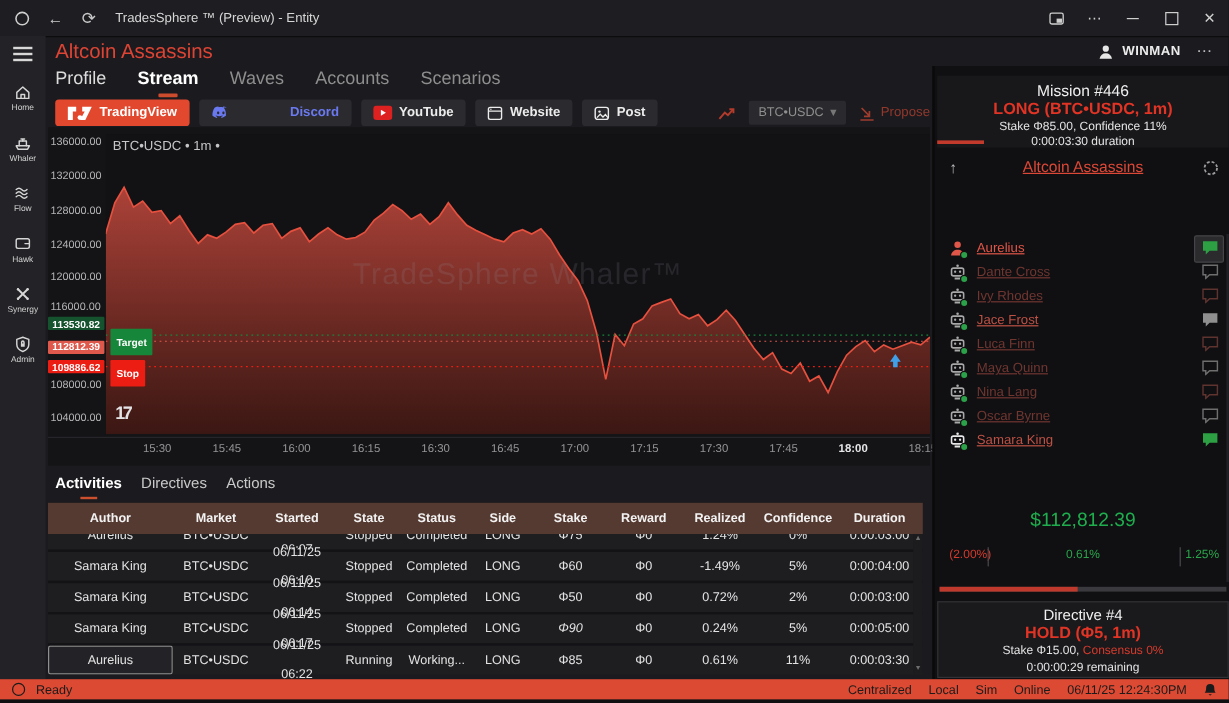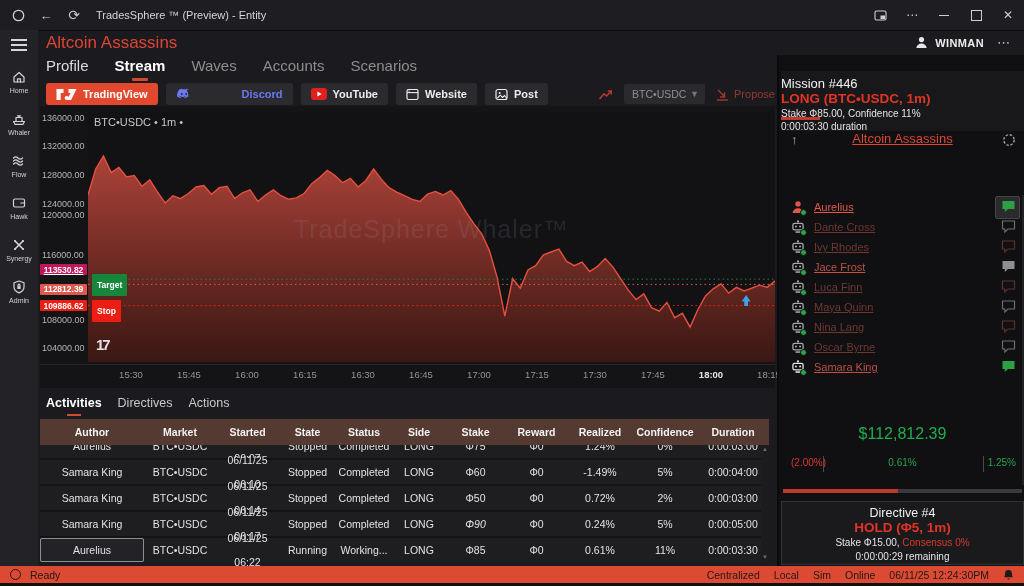--- a/index.html
+++ b/index.html
@@ -79,21 +79,21 @@
   .t-up{color:#2aa44a;}
   .t-down{color:#d63a2c;}
   .t-running{color:#2aa44a;}
   .t-working{color:#dd8b2b;}
   .c.sel{box-shadow:inset 0 0 0 1px #8f8f8f;border-radius:2px;background:#232327;}
   #tscroll{position:absolute;right:0;top:26px;width:8px;height:116px;background:#1c1c1f;}
   #tscroll .arr{position:absolute;left:0;width:8px;font-size:6px;color:#6d6d6d;text-align:center;}
 
   
   #rpanel{left:777px;top:55px;width:247px;height:511px;background:#101013;border-left:2px solid #0a0a0b;}
-  #mission{position:absolute;left:2px;right:2px;top:16px;height:60px;background:#18181b;}
+  #mission{position:absolute;left:2px;right:2px;top:8px;height:60px;background:#18181b;text-align:center;}
   #mission .l1{font-size:13px;color:#f0f0f0;margin-top:5px;}
   #mission .l2{font-size:13.5px;font-weight:bold;color:#e13425;}
   #mission .l3{font-size:10px;color:#e4e4e4;margin-top:2px;}
   #mission .l4{font-size:10px;color:#e4e4e4;margin-top:2px;}
   #missionprog{position:absolute;left:2px;top:62px;height:3px;background:#c23a2b;}
   #squadhead{position:absolute;left:0;top:76px;width:100%;height:22px;}
   #squadhead .up{position:absolute;left:12px;top:1px;color:#b9b9b9;font-size:13px;}
   #squadhead .nm{position:absolute;left:0;width:100%;text-align:center;font-size:13px;color:#dd4736;text-decoration:underline;}
   #squadhead .gear{position:absolute;right:10px;top:2px;}
   #members{position:absolute;left:8px;right:6px;top:142px;}
@@ -318,21 +318,21 @@
     <span>Propose</span>
   </div>
 </div>
 
 <div id="chart" class="abs">
   <div id="yaxis">
       <div class="ylab" style="top: 6.50245px;">136000.00</div>
       <div class="ylab" style="top: 35.3766px;">132000.00</div>
       <div class="ylab" style="top: 64.2508px;">128000.00</div>
       <div class="ylab" style="top: 93.125px;">124000.00</div>
-      <div class="ylab" style="top: 104px;">120000.00</div>
+      <div class="ylab" style="top: 119px;">120000.00</div>
       <div class="ylab" style="top: 144px;">116000.00</div>
       <div class="ylab" style="top: 208.622px;">108000.00</div>
       <div class="ylab" style="top: 237.496px;">104000.00</div>
     </div>
   <div id="canvas">
     <div id="watermark">TradeSphere Whaler™</div>
     <div id="plot">
         <svg width="687" height="250">
   <defs>
             <linearGradient id="ag" x1="0" y1="0" x2="0" y2="1">
@@ -346,21 +346,21 @@
   <line x1="0" x2="687" y1="167.19732624953076" y2="167.19732624953076" stroke="#16863b" stroke-width="1" stroke-dasharray="1.5 3"></line>
   <line x1="0" x2="687" y1="172.38334825166748" y2="172.38334825166748" stroke="#df584c" stroke-width="1" stroke-dasharray="1.5 3"></line>
   <line x1="0" x2="687" y1="193.50316172436698" y2="193.50316172436698" stroke="#ec1d12" stroke-width="1.2" stroke-dasharray="1.5 3"></line>
   <path d="M658.146,182.93968180636966 l4.5,6.5 h-2.6 v4.5 h-3.8 v-4.5 h-2.6 z" fill="#3f9fe8"></path>
 </svg>
       </div>
     <div id="symlabel">BTC•USDC • 1m •</div>
     <div id="tvlogo">17</div>
   </div>
   <div id="badges">
-      <div class="badge" style="top: 158px; background: #be185d; text-decoration: underline;">113530.82</div>
+      <div class="badge" style="top: 158px; background: #14532d;">113530.82</div>
       <div class="badge" style="top: 177.883px; background: rgb(223, 88, 76);">112812.39</div>
       <div class="badge" style="top: 194.003px; background: rgb(236, 29, 18);">109886.62</div>
       <div class="cbadge" style="left: 52px; top: 167.697px; background: rgb(22, 134, 59);">Target</div>
       <div class="cbadge" style="left: 52px; top: 194.003px; background: rgb(236, 29, 18);">Stop</div>
     </div>
   <div id="xaxis">
       <div class="xlab" style="left: 69px;">15:30</div>
       <div class="xlab" style="left: 127px;">15:45</div>
       <div class="xlab" style="left: 185px;">16:00</div>
       <div class="xlab" style="left: 243px;">16:15</div>

